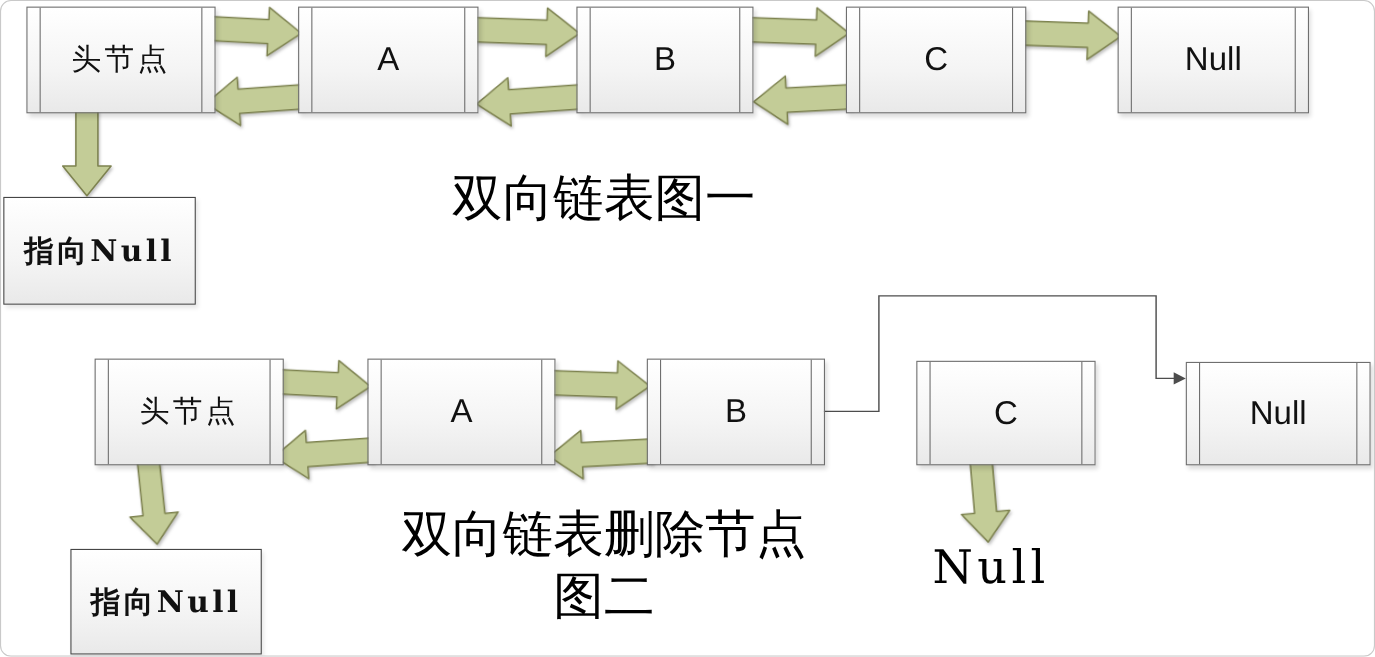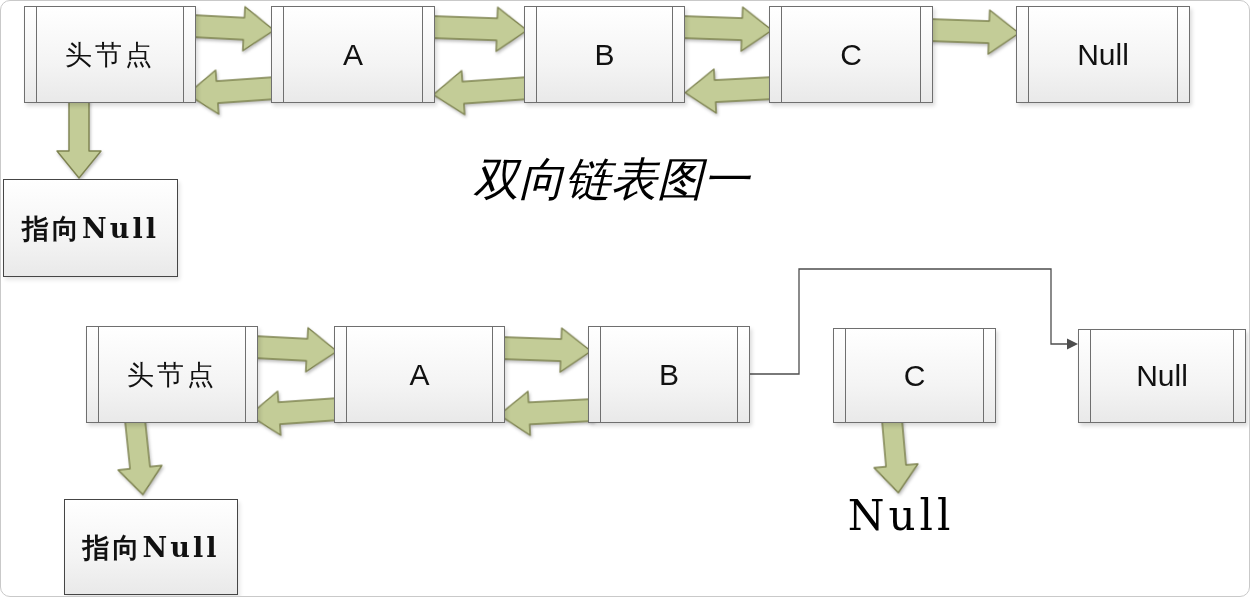--- a/index.html
+++ b/index.html
@@ -18,21 +18,21 @@
   }
   .node.note{border:1px solid #454545;box-shadow:2px 3px 4px rgba(0,0,0,0.10);font-weight:bold;}
   .cellline{position:absolute;top:0;bottom:0;width:0;border-left:1px solid #6f6f6f;}
   .cellline.left{left:11px;}
   .cellline.right{right:11px;}
   .node-label{font-size:30px;color:#111;line-height:1;}
   .node-label.cjk{font-family:"DejaVu Serif","Liberation Serif",serif;font-size:27px;letter-spacing:3px;}
   
   .fig-title{
     position:absolute;font-family:"DejaVu Serif","Liberation Serif",serif;
-    color:#000;text-align:right;line-height:56px;font-size:46px;white-space:nowrap;font-style:italic;
+    color:#000;text-align:center;line-height:56px;font-size:46px;white-space:nowrap;
   }
   #title1{left:348px;top:150px;width:400px;}
   #title2{left:328px;top:456px;width:440px;}
   #null-text{
     position:absolute;left:840px;top:494px;width:120px;text-align:center;
     font-family:"DejaVu Serif","Liberation Serif",serif;font-size:42px;color:#000;
     letter-spacing:4px;line-height:1;
   }
   
   #arrow-layer{position:absolute;left:0;top:0;width:1248px;height:595px;pointer-events:none;}
@@ -115,15 +115,19 @@
         <div class="cellline right"></div>
         <span class="node-label">Null</span>
       </div>
       <div class="node note" style="left: 63px; top: 498px; width: 172px; height: 94px;">
         <span class="node-label cjk">指向Null</span>
       </div>
     </div>
 
   <div class="fig-title" id="title1">双向链表图一</div>
 
+  <div class="fig-title" id="title2">
+    <div>双向链表删除节点</div>
+    <div>图二</div>
+  </div>
 
   <div id="null-text">Null</div>
 </div>
 
 </body></html>

